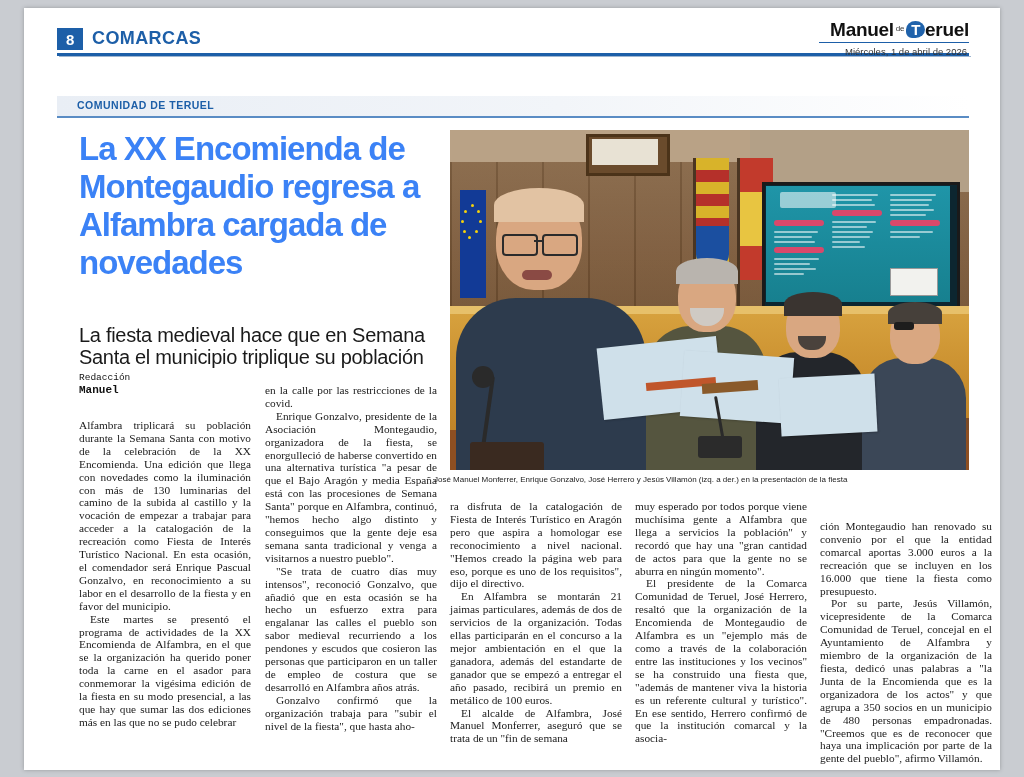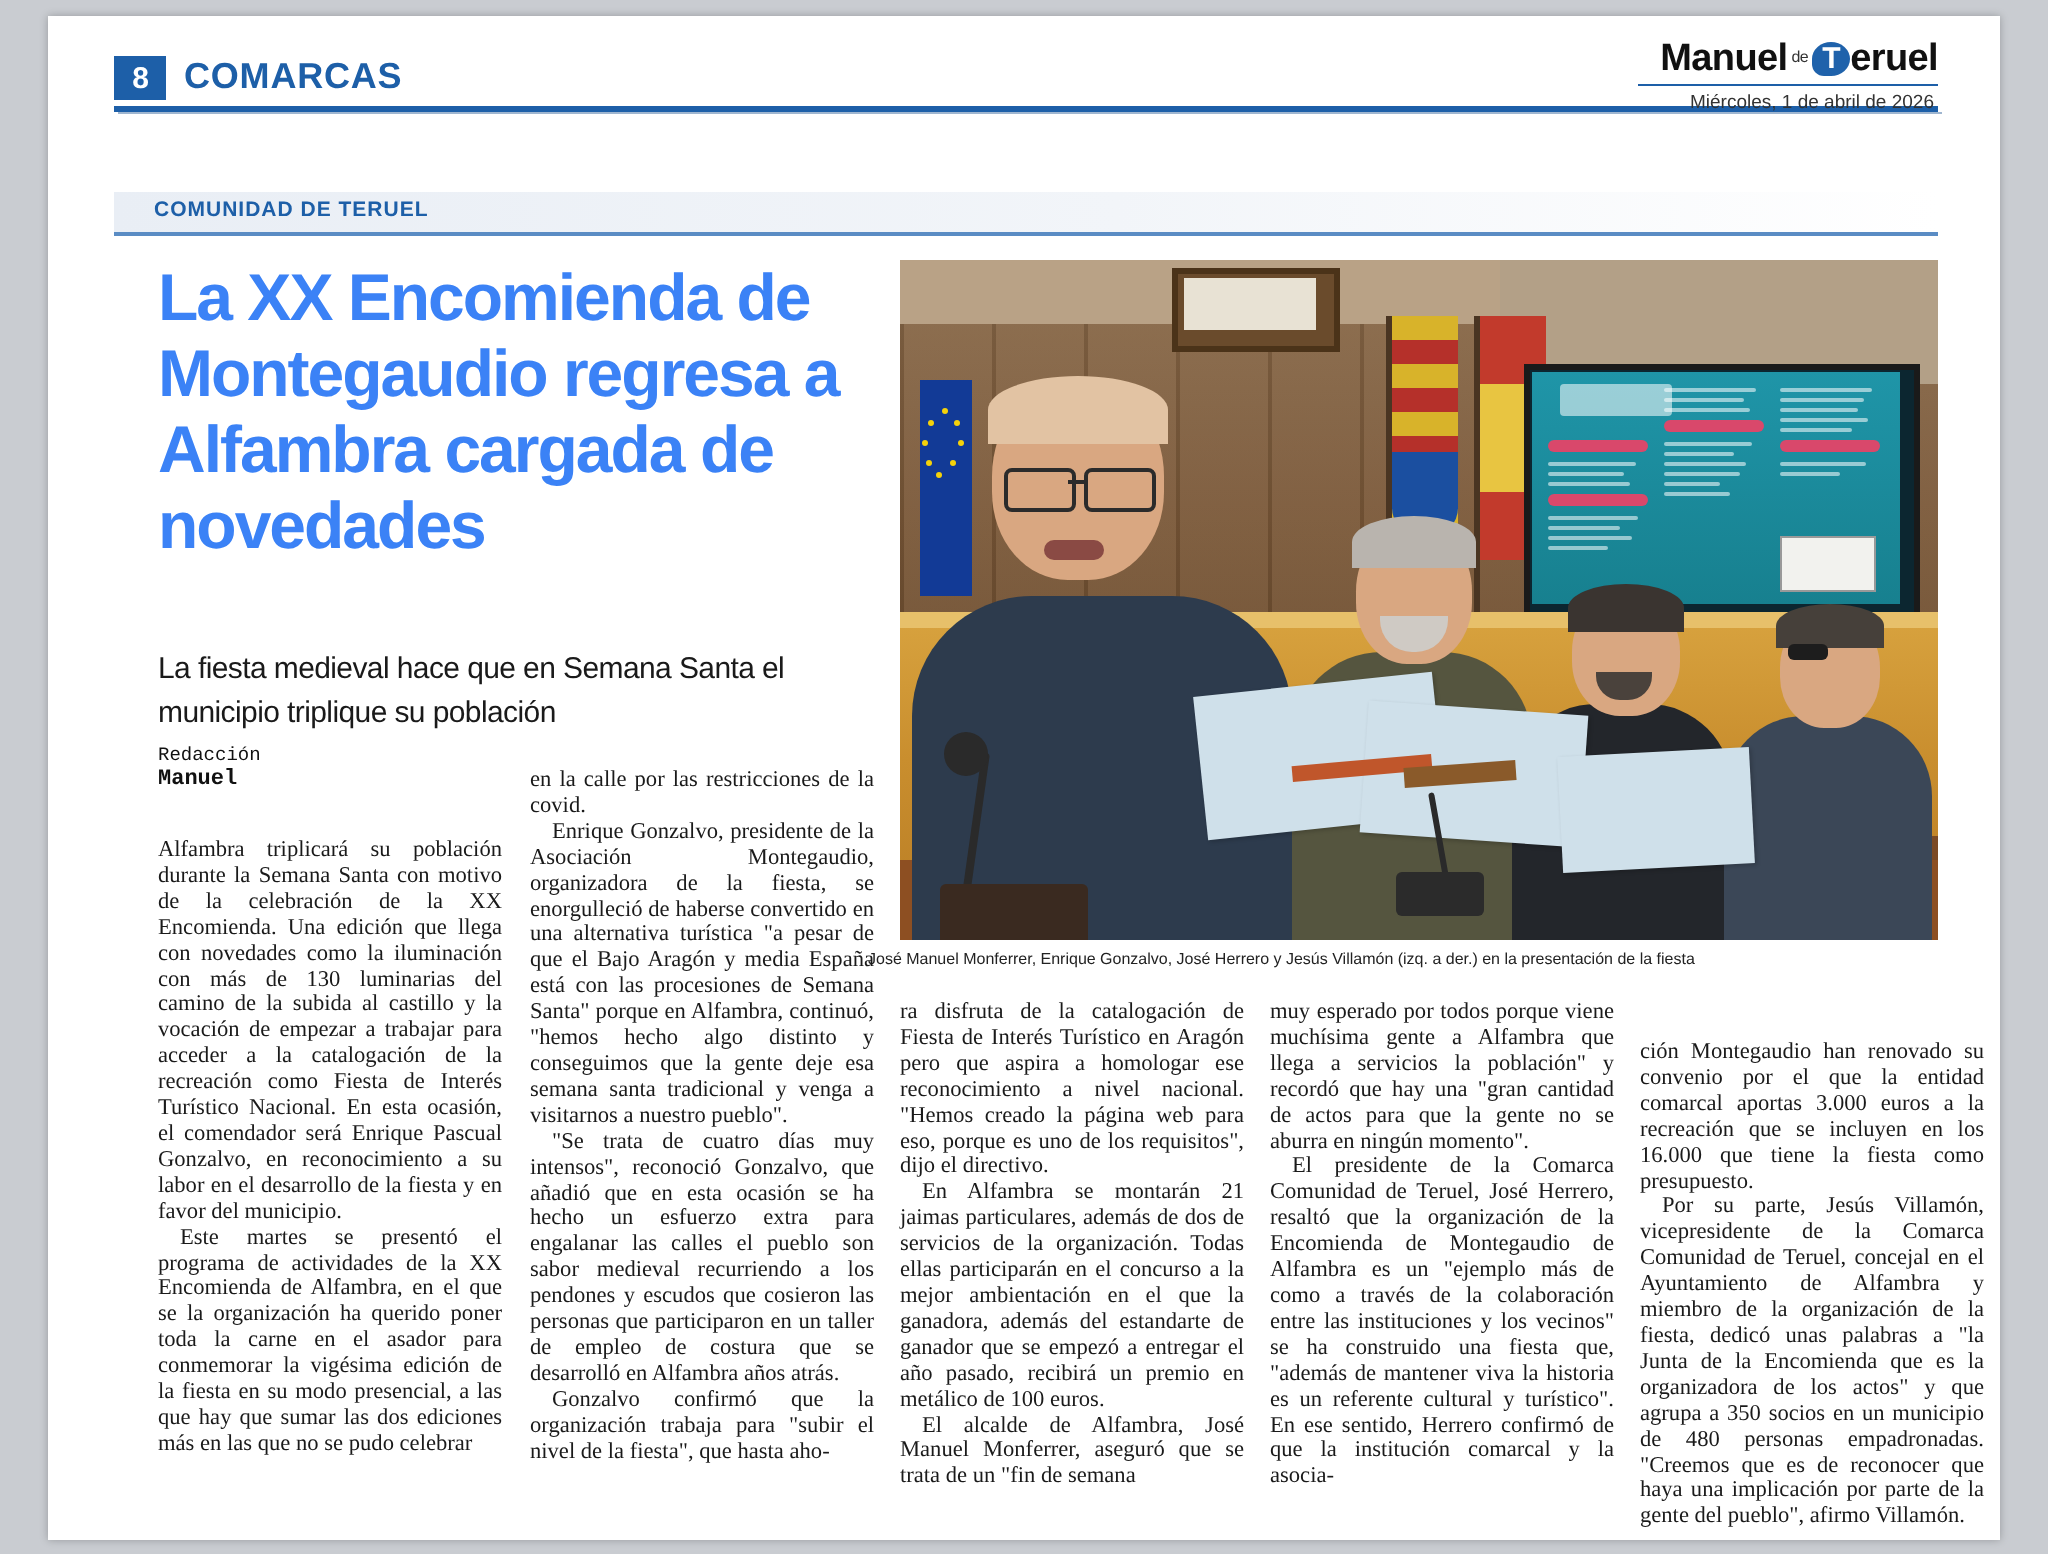--- a/index.html
+++ b/index.html
@@ -65,21 +65,21 @@
 
   
   .headline{
     position:absolute;left:55px;top:122px;width:360px;
     font-family:"Liberation Sans",sans-serif;font-weight:bold;
     font-size:33px;line-height:38px;color:#3b82f6;letter-spacing:-1px;
   }
   .subhead{
     position:absolute;left:55px;top:316px;width:365px;
     font-family:"Liberation Sans",sans-serif;font-weight:normal;
-    font-size:15px;line-height:22px;color:#1a1a1a;letter-spacing:-.3px;
+    font-size:20px;line-height:22px;color:#1a1a1a;letter-spacing:-.3px;
   }
   .byline{
     position:absolute;left:55px;top:364px;width:170px;
     font-family:Liberation Mono, monospace;font-size:9.5px;line-height:12px;color:#111;
   }
   .byline .b2{font-weight:bold;font-size:11px;}
 
   
   .photo{
     position:absolute;left:426px;top:122px;width:519px;height:340px;

